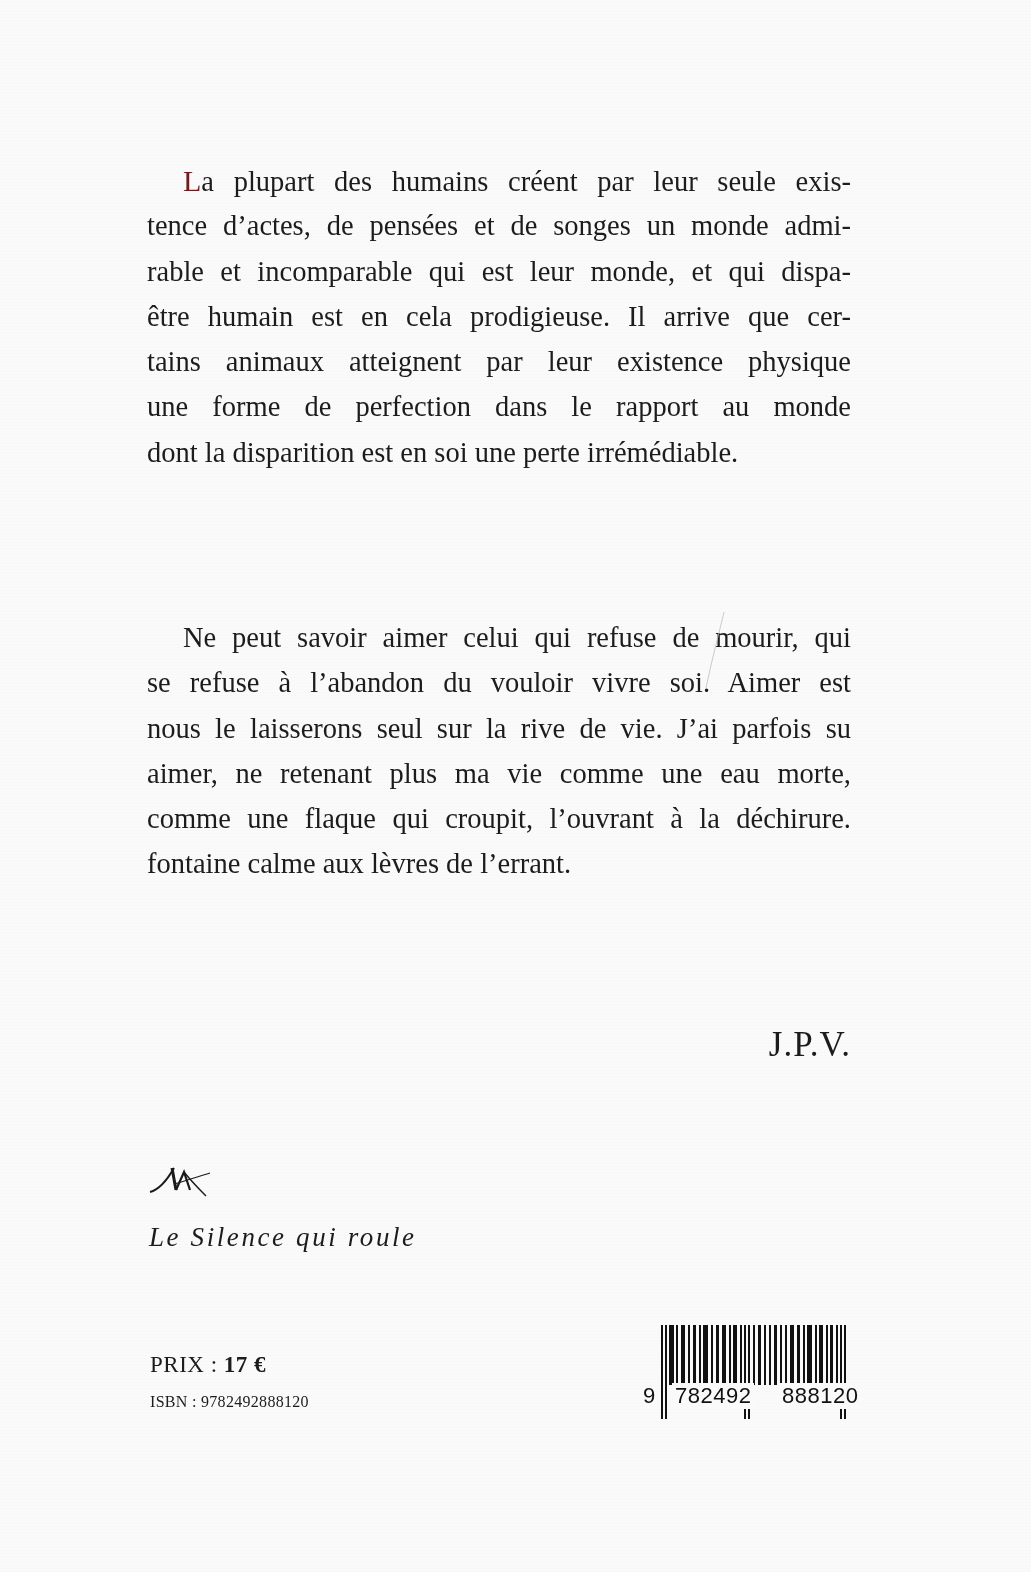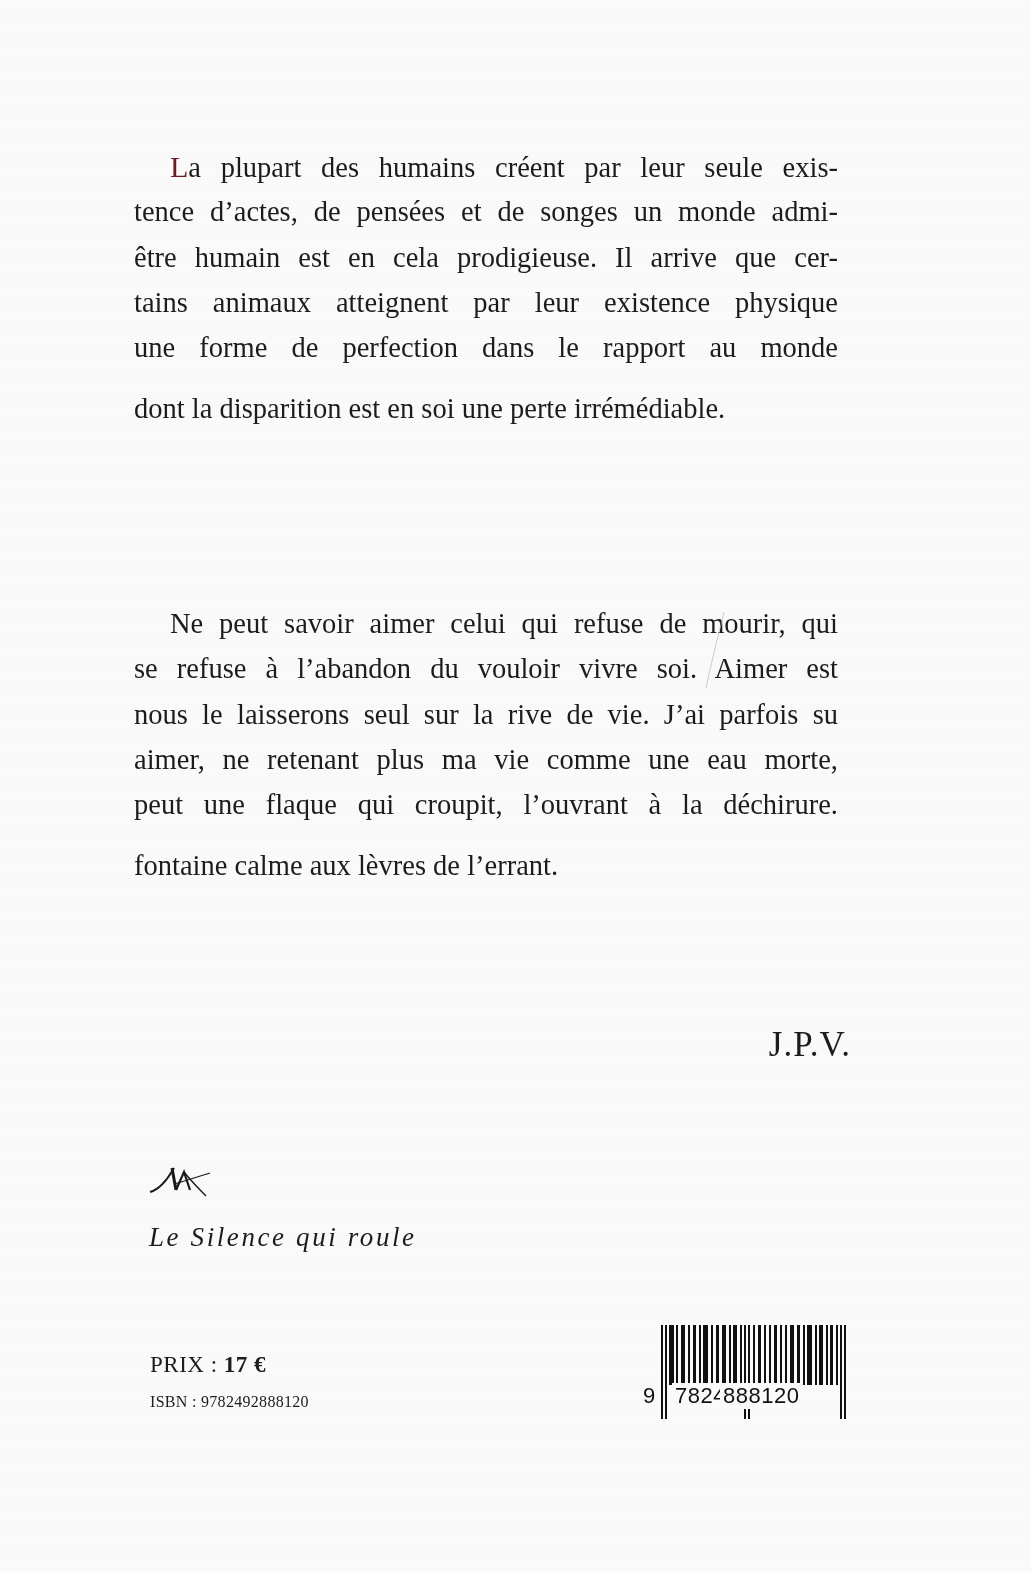--- a/index.html
+++ b/index.html
@@ -18,38 +18,37 @@
     .page {
       position: absolute;
       left: 0; top: 0;
       width: 1031px; height: 1572px;
       background:
         repeating-linear-gradient(0deg, rgba(0,0,0,0.008) 0px, rgba(0,0,0,0.008) 1px, transparent 1px, transparent 3px),
         #fafafa;
     }
     .para {
       position: absolute;
-      left: 134px;
+      left: 147px;
       width: 704px;
       font-family: "Liberation Serif", serif;
       font-size: 28.5px;
-      line-height: 33px;
+      line-height: 62px;
       color: #1c1c1c;
       text-align: justify;
     }
     .para .line {
       display: block;
       height: 45.3px;
       white-space: nowrap;
       text-align: justify;
       text-align-last: justify;
     }
     .para .line.last {
       text-align-last: left;
-      margin-top: 16px;
     }
     .para .line.indent {
       padding-left: 36px;
     }
     #para1 { top: 150px; }
     #para2 { top: 607px; }
     .dropcap {
       color: #6e1c20;
       font-size: 30px;
     }
@@ -110,49 +109,50 @@
       top: 1383px;
       font-family: "Liberation Sans", sans-serif;
       font-size: 22px;
       color: #111;
       background: #fafafa;
       line-height: 26px;
       letter-spacing: 0.5px;
     }
     #bc-d1 { left: 643px; background: transparent; }
     #bc-d2 { left: 672px; padding: 0 3px; }
-    #bc-d3 { left: 720px; padding: 0 3px; }
+    #bc-d3 { left: 779px; padding: 0 3px; }
     .scratch {
       position: absolute;
       left: 702px;
       top: 610px;
       width: 30px;
       height: 80px;
     }
   </style>
 </head>
 <body>
 
 <div class="page">
 
   <div class="para" id="para1">
     <span class="line indent"><span class="dropcap">L</span><span>a plupart des humains créent par leur seule exis-</span></span>
     <span class="line">tence d’actes, de pensées et de songes un monde admi-</span>
+    <span class="line">rable et incomparable qui est leur monde, et qui dispa-</span>
     <span class="line">être humain est en cela prodigieuse. Il arrive que cer-</span>
     <span class="line">tains animaux atteignent par leur existence physique</span>
     <span class="line">une forme de perfection dans le rapport au monde</span>
     <span class="line last">dont la disparition est en soi une perte irrémédiable.</span>
   </div>
 
   <div class="para" id="para2">
     <span class="line indent">Ne peut savoir aimer celui qui refuse de mourir, qui</span>
     <span class="line">se refuse à l’abandon du vouloir vivre soi. Aimer est</span>
     <span class="line">nous le laisserons seul sur la rive de vie. J’ai parfois su</span>
     <span class="line">aimer, ne retenant plus ma vie comme une eau morte,</span>
-    <span class="line">peut une flaque qui croupit, l’ouvrant à la déchirure.</span>
+    <span class="line">comme une flaque qui croupit, l’ouvrant à la déchirure.</span>
     <span class="line last">fontaine calme aux lèvres de l’errant.</span>
   </div>
 
   <svg class="scratch" viewBox="0 0 30 80">
     <path d="M22 2 C 18 20, 12 40, 4 78" stroke="#bcbcbc" stroke-width="0.8" fill="none"></path>
   </svg>
 
   <div class="signature">J.P.V.</div>
 
   <svg class="logo" viewBox="0 0 80 50">

